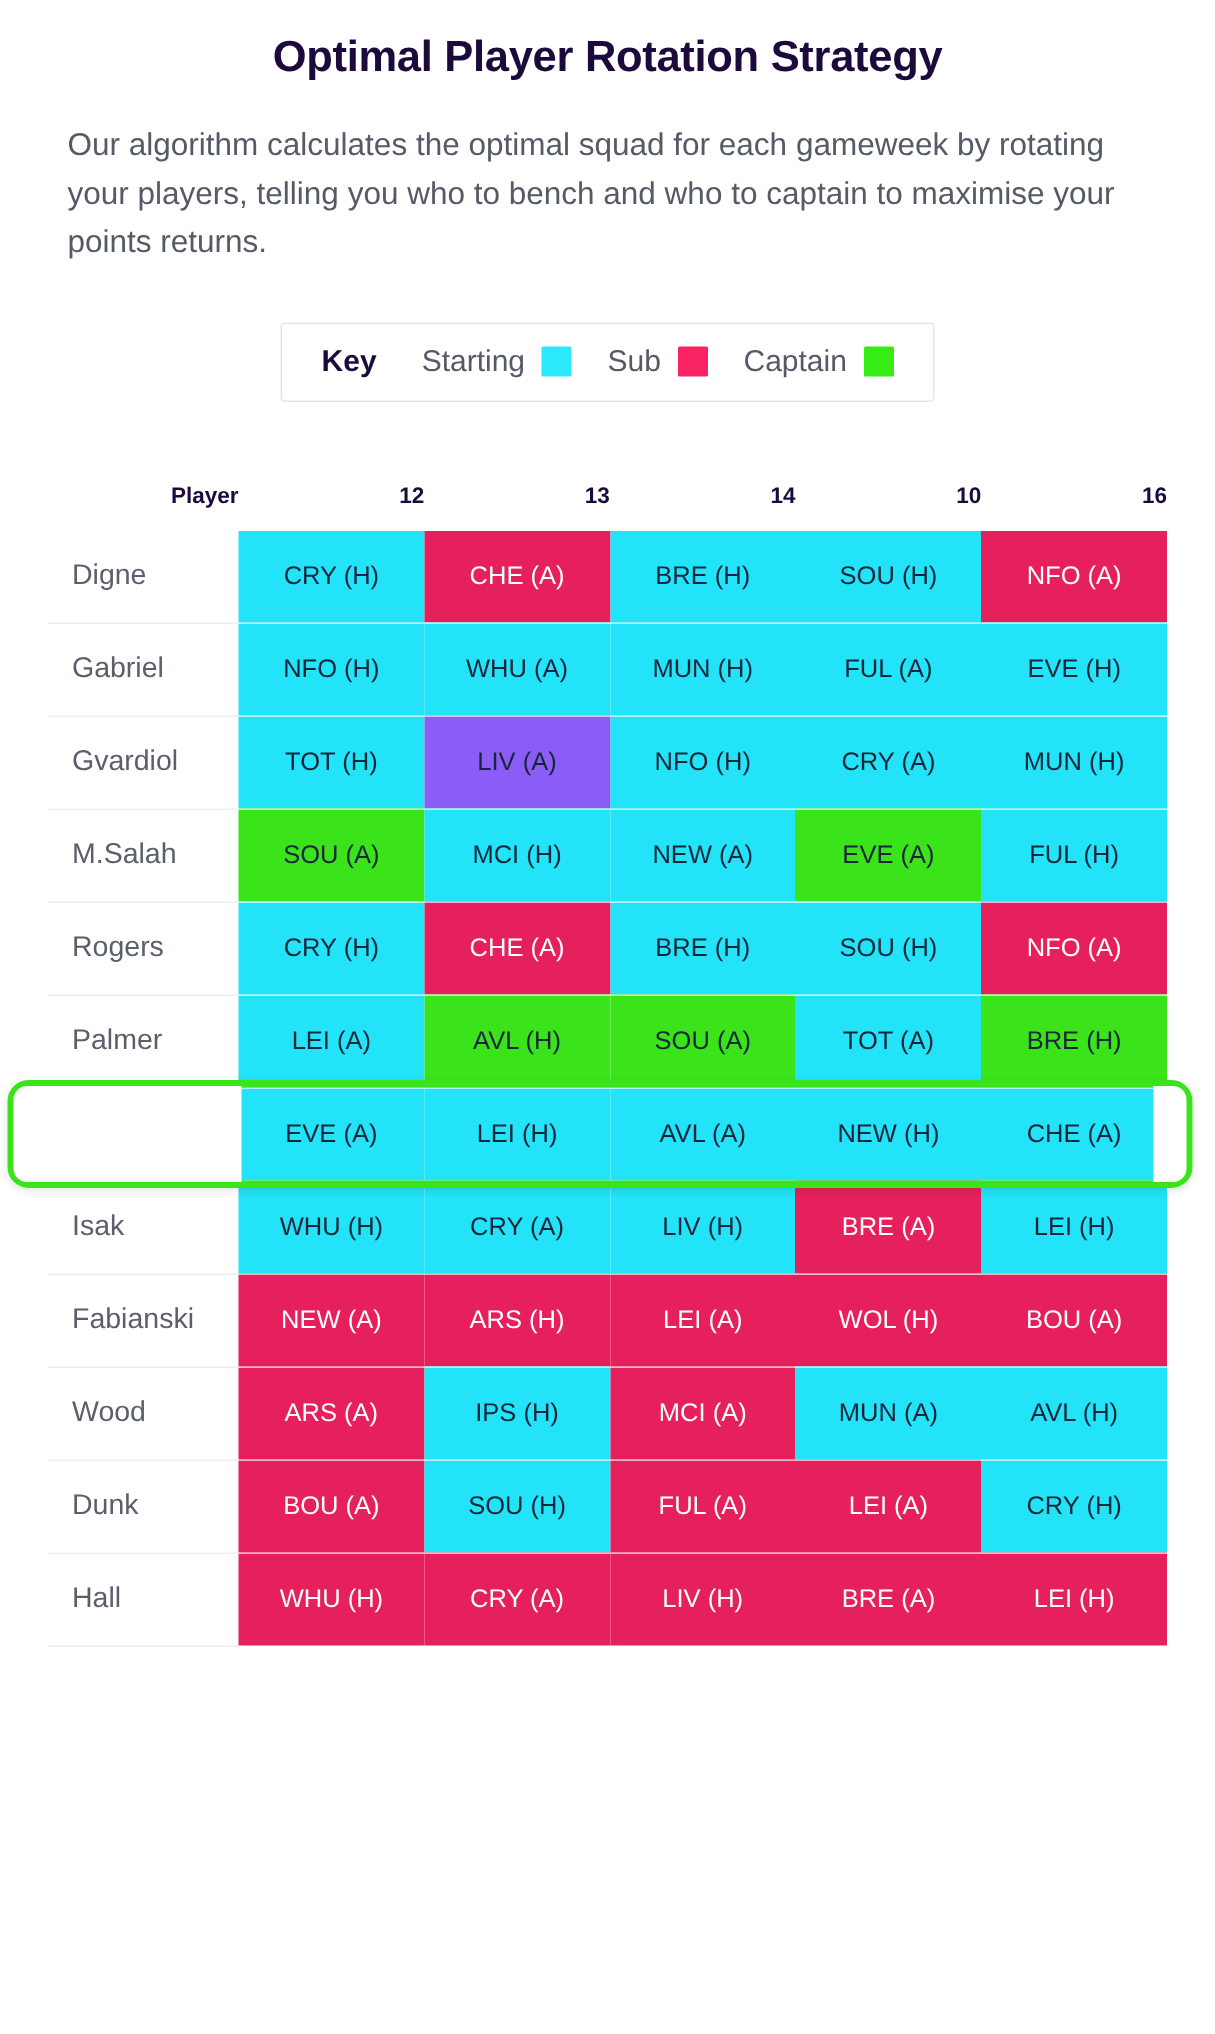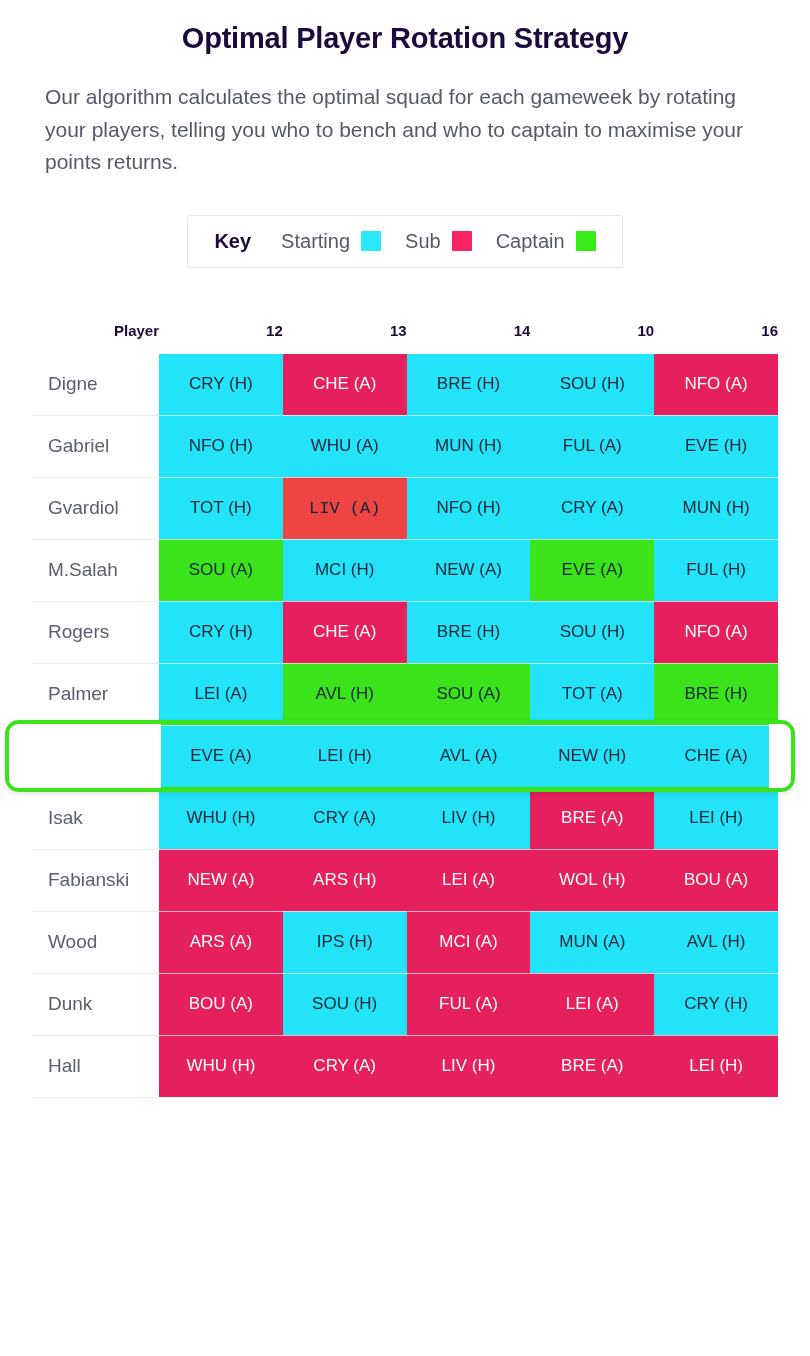--- a/index.html
+++ b/index.html
@@ -229,21 +229,21 @@
             <td class="player-cell">Gabriel</td>
             <td class="fx start" style="background: rgb(34, 227, 247); color: rgb(22, 38, 58);">NFO (H)</td>
             <td class="fx start" style="background: rgb(34, 227, 247); color: rgb(22, 38, 58);">WHU (A)</td>
             <td class="fx start" style="background: rgb(34, 227, 247); color: rgb(22, 38, 58);">MUN (H)</td>
             <td class="fx start" style="background: rgb(34, 227, 247); color: rgb(22, 38, 58);">FUL (A)</td>
             <td class="fx start" style="background: rgb(34, 227, 247); color: rgb(22, 38, 58);">EVE (H)</td>
           </tr>
           <tr>
             <td class="player-cell">Gvardiol</td>
             <td class="fx start" style="background: rgb(34, 227, 247); color: rgb(22, 38, 58);">TOT (H)</td>
-            <td class="fx start" style="background: #ef4444; color: rgb(22, 38, 58); font-family: Liberation Mono, monospace;">LIV (A)</td>
+            <td class="fx start" style="background: #8b5cf6; color: rgb(22, 38, 58);">LIV (A)</td>
             <td class="fx start" style="background: rgb(34, 227, 247); color: rgb(22, 38, 58);">NFO (H)</td>
             <td class="fx start" style="background: rgb(34, 227, 247); color: rgb(22, 38, 58);">CRY (A)</td>
             <td class="fx start" style="background: rgb(34, 227, 247); color: rgb(22, 38, 58);">MUN (H)</td>
           </tr>
           <tr>
             <td class="player-cell">M.Salah</td>
             <td class="fx captain" style="background: rgb(58, 227, 26); color: rgb(22, 38, 58);">SOU (A)</td>
             <td class="fx start" style="background: rgb(34, 227, 247); color: rgb(22, 38, 58);">MCI (H)</td>
             <td class="fx start" style="background: rgb(34, 227, 247); color: rgb(22, 38, 58);">NEW (A)</td>
             <td class="fx captain" style="background: rgb(58, 227, 26); color: rgb(22, 38, 58);">EVE (A)</td>

